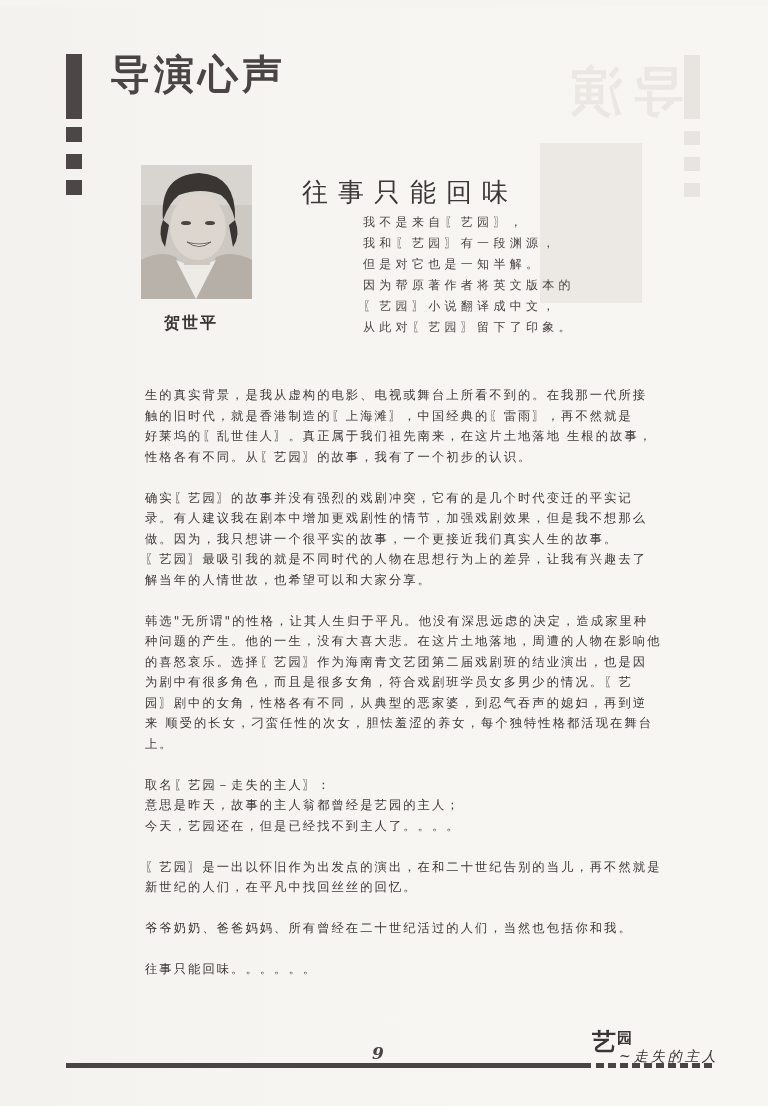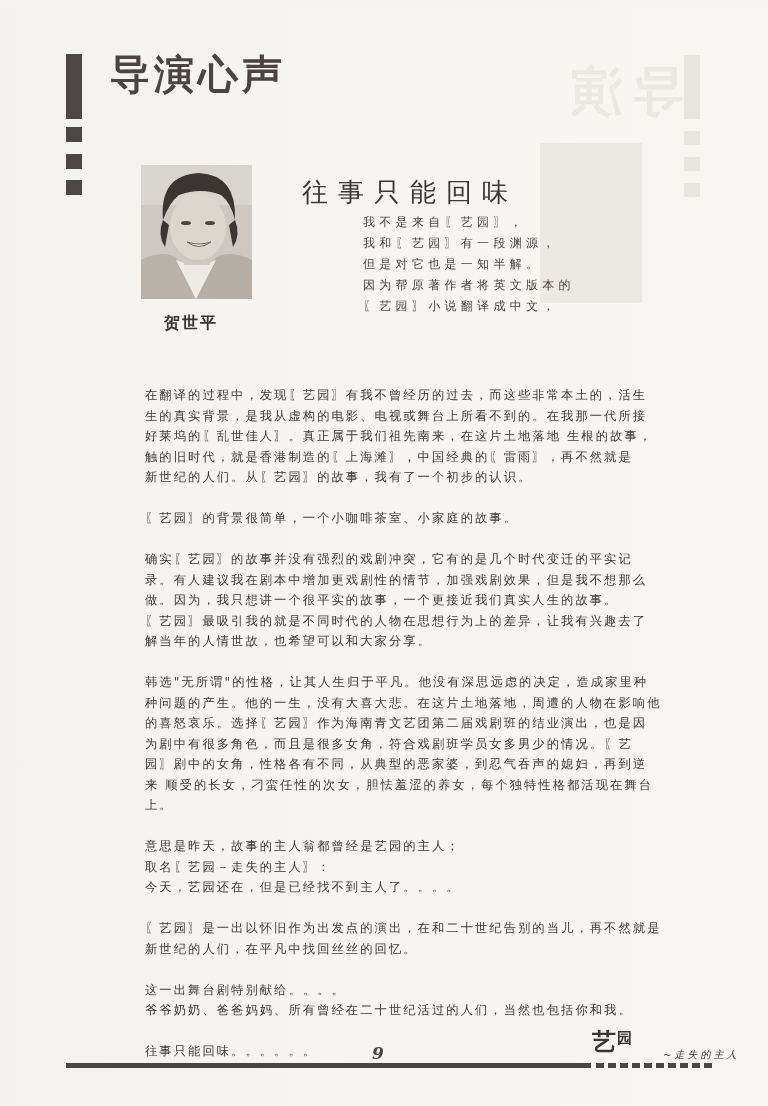--- a/index.html
+++ b/index.html
@@ -163,24 +163,23 @@
       line-height: 15px;
       margin-left: 1px;
       position: relative;
       top: -9px;
     }
     .footer-logo .logo-sub {
       position: absolute;
       left: 27px; top: 19px;
       font-family: "DejaVu Serif", serif;
       font-style: italic;
-      font-size: 10px;
+      font-size: 14px;
       letter-spacing: 3px;
       white-space: nowrap;
-      margin-left: 44px;
     }
   </style>
 </head>
 <body>
 
 <div class="page">
 
   <div class="ghost ghost-title">导演</div>
   <div class="ghost-bar" style="left:684px; top:48px; height:64px;"></div>
   <div class="ghost-bar" style="left:684px; top:124px; height:14px;"></div>
@@ -222,60 +221,56 @@
   <div class="author-name">贺世平</div>
 
   <h2 class="article-title">往事只能回味</h2>
 
   <div class="poem">
     <div>我不是来自〖艺园〗，</div>
     <div>我和〖艺园〗有一段渊源，</div>
     <div>但是对它也是一知半解。</div>
     <div>因为帮原著作者将英文版本的</div>
     <div>〖艺园〗小说翻译成中文，</div>
+    <div>从此对〖艺园〗留下了印象。</div>
   </div>
 
   <div class="body-text">
     <p>
-      <span class="line">在翻译的过程中，发现〖艺园〗有我不曾经历的过去，而这些非常本土的，活生</span>
       <span class="line">生的真实背景，是我从虚构的电影、电视或舞台上所看不到的。在我那一代所接</span>
+      <span class="line">触的旧时代，就是香港制造的〖上海滩〗，中国经典的〖雷雨〗，再不然就是</span>
       <span class="line">好莱坞的〖乱世佳人〗。真正属于我们祖先南来，在这片土地落地 生根的故事，</span>
-      <span class="line">触的旧时代，就是香港制造的〖上海滩〗，中国经典的〖雷雨〗，再不然就是</span>
-      <span class="line">新世纪的人们。从〖艺园〗的故事，我有了一个初步的认识。</span>
-    </p>
-    <p>
-      <span class="line">〖艺园〗的背景很简单，一个小咖啡茶室、小家庭的故事。</span>
+      <span class="line">性格各有不同。从〖艺园〗的故事，我有了一个初步的认识。</span>
     </p>
     <p>
       <span class="line">确实〖艺园〗的故事并没有强烈的戏剧冲突，它有的是几个时代变迁的平实记</span>
       <span class="line">录。有人建议我在剧本中增加更戏剧性的情节，加强戏剧效果，但是我不想那么</span>
       <span class="line">做。因为，我只想讲一个很平实的故事，一个更接近我们真实人生的故事。</span>
       <span class="line">〖艺园〗最吸引我的就是不同时代的人物在思想行为上的差异，让我有兴趣去了</span>
       <span class="line">解当年的人情世故，也希望可以和大家分享。</span>
     </p>
     <p>
       <span class="line">韩选"无所谓"的性格，让其人生归于平凡。他没有深思远虑的决定，造成家里种</span>
       <span class="line">种问题的产生。他的一生，没有大喜大悲。在这片土地落地，周遭的人物在影响他</span>
       <span class="line">的喜怒哀乐。选择〖艺园〗作为海南青文艺团第二届戏剧班的结业演出，也是因</span>
       <span class="line">为剧中有很多角色，而且是很多女角，符合戏剧班学员女多男少的情况。〖艺</span>
       <span class="line">园〗剧中的女角，性格各有不同，从典型的恶家婆，到忍气吞声的媳妇，再到逆</span>
       <span class="line">来 顺受的长女，刁蛮任性的次女，胆怯羞涩的养女，每个独特性格都活现在舞台</span>
       <span class="line">上。</span>
     </p>
     <p>
+      <span class="line">取名〖艺园－走失的主人〗：</span>
       <span class="line">意思是昨天，故事的主人翁都曾经是艺园的主人；</span>
-      <span class="line">取名〖艺园－走失的主人〗：</span>
       <span class="line">今天，艺园还在，但是已经找不到主人了。。。。</span>
     </p>
     <p>
       <span class="line">〖艺园〗是一出以怀旧作为出发点的演出，在和二十世纪告别的当儿，再不然就是</span>
       <span class="line">新世纪的人们，在平凡中找回丝丝的回忆。</span>
     </p>
     <p>
-      <span class="line">这一出舞台剧特别献给。。。。</span>
       <span class="line">爷爷奶奶、爸爸妈妈、所有曾经在二十世纪活过的人们，当然也包括你和我。</span>
     </p>
     <p>
       <span class="line">往事只能回味。。。。。。</span>
     </p>
   </div>
 
   <div class="page-number">9</div>
   <div class="footer-rule"></div>
   <div class="footer-dots">

